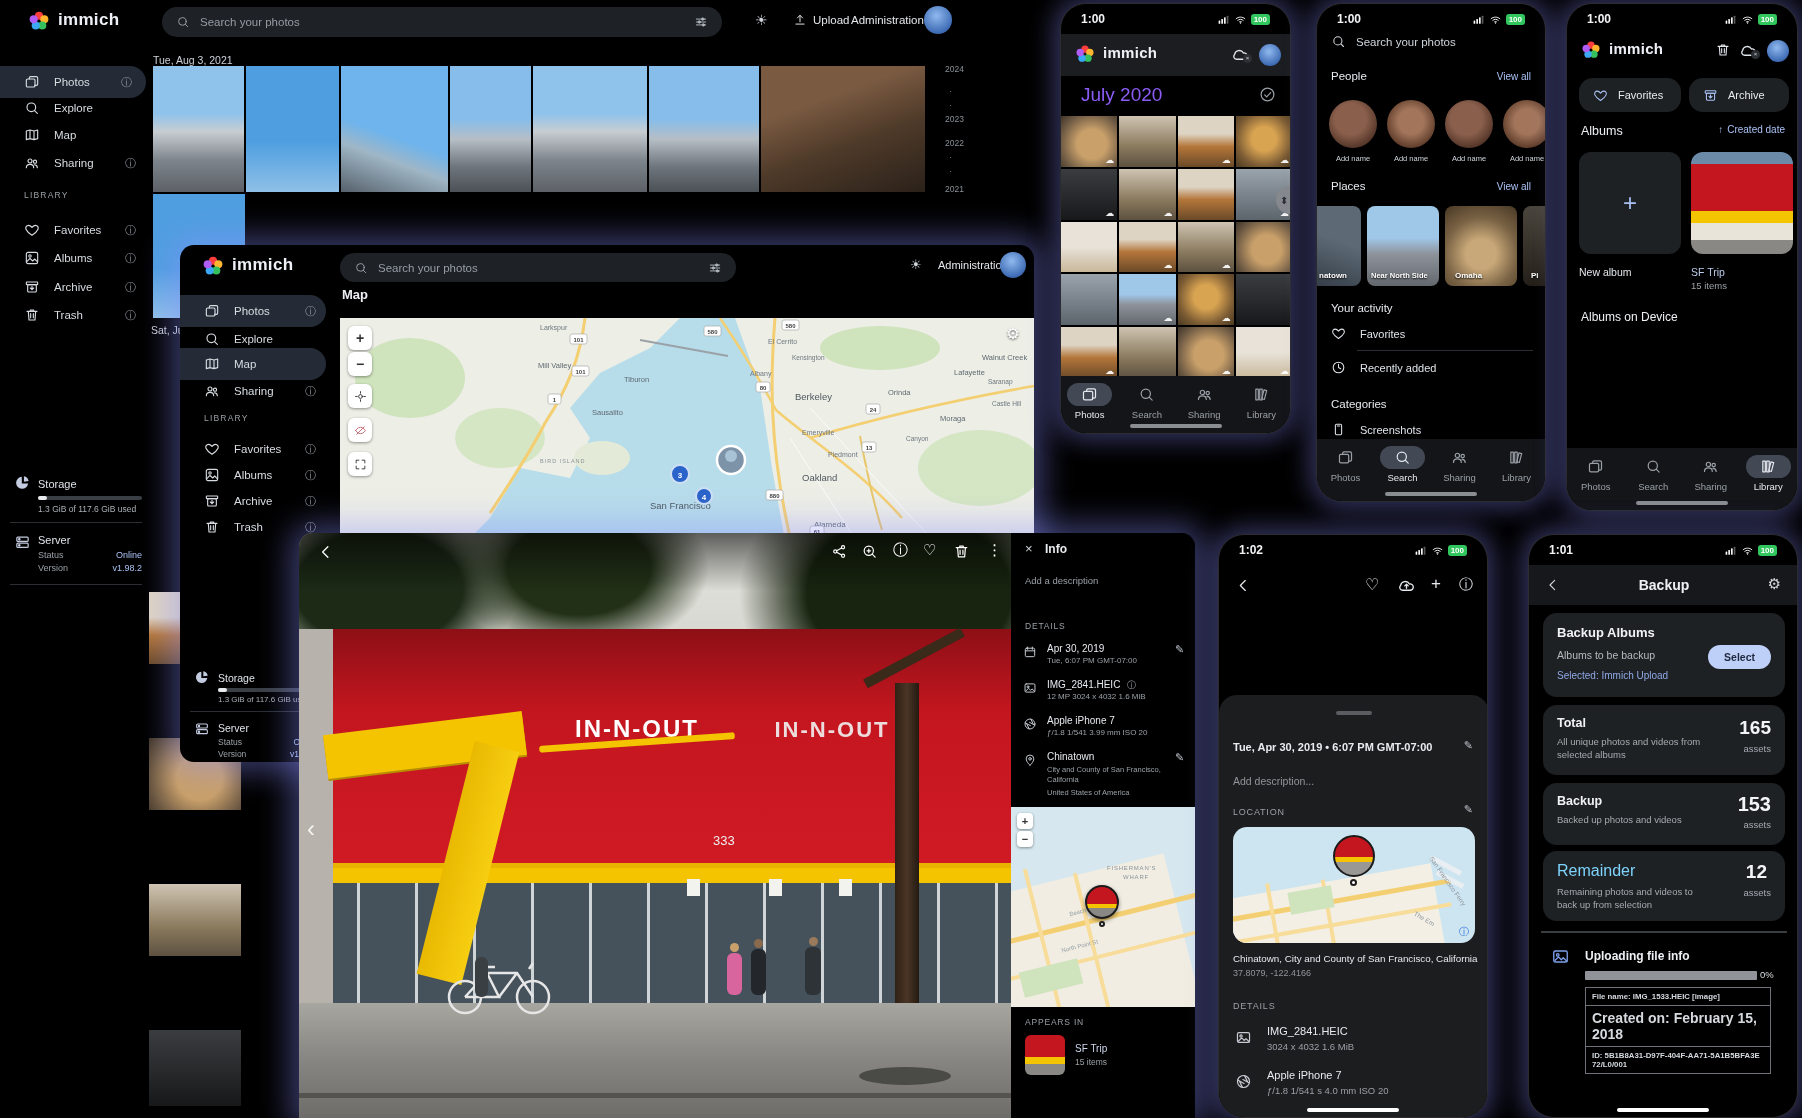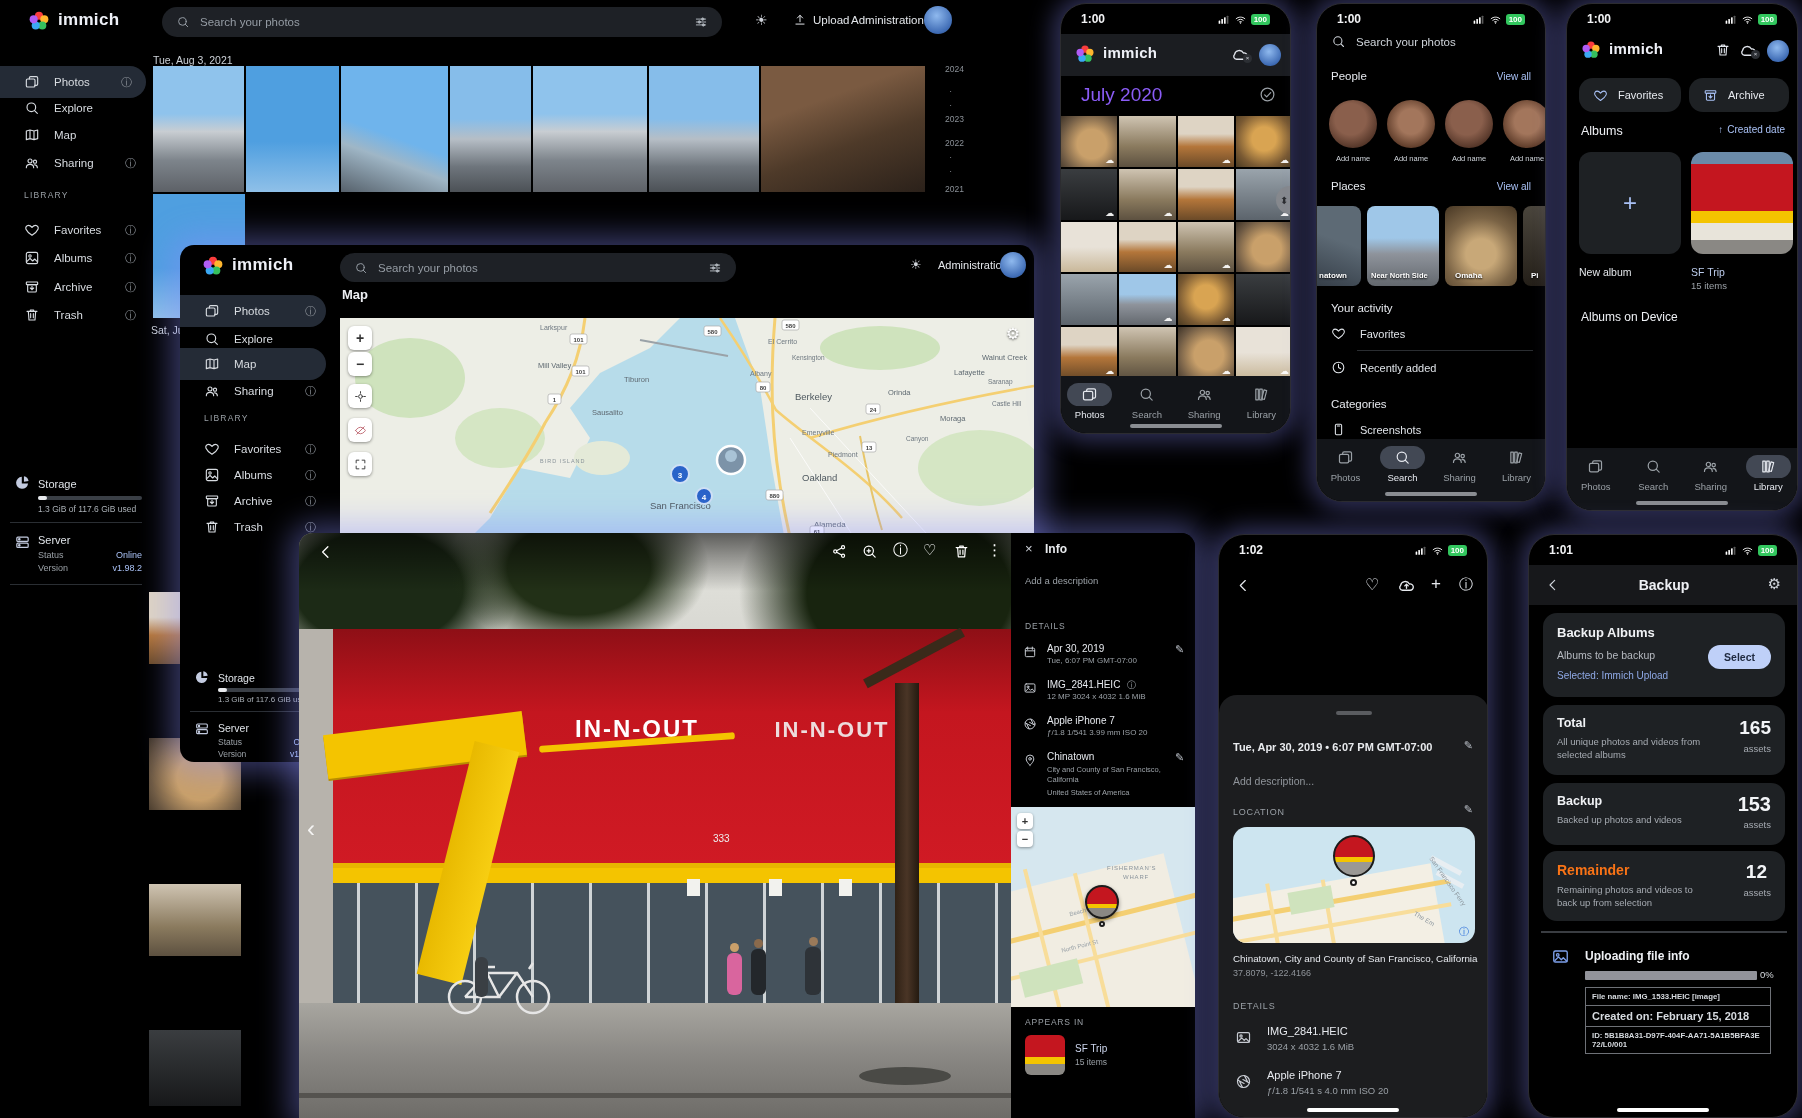--- a/index.html
+++ b/index.html
@@ -531,21 +531,21 @@
 
   <div class="abs" style="left:0;top:0;width:712px;height:585px;overflow:hidden;background:#0b0c0d">
     <div class="abs" style="left:0;top:0;width:712px;height:100px;background:linear-gradient(180deg,#e6e6e0,#d8d8d2)"></div>
     <div class="abs" style="left:-60px;top:-40px;width:280px;height:190px;background:radial-gradient(closest-side,#1c2a16 60%,rgba(28,42,22,0) 100%)"></div>
     <div class="abs" style="left:150px;top:-50px;width:260px;height:170px;background:radial-gradient(closest-side,#223017 55%,rgba(34,48,23,0) 100%)"></div>
     <div class="abs" style="left:440px;top:-70px;width:340px;height:260px;background:radial-gradient(closest-side,#18240f 60%,rgba(24,36,15,0) 100%)"></div>
     <div class="abs" style="left:0;top:96px;width:712px;height:238px;background:linear-gradient(180deg,#8e0f16,#c4161f 35%,#d01a24)"></div>
     <div class="abs" style="left:248px;top:182px;width:180px;text-align:center;font-size:24px;font-weight:bold;color:#fff;letter-spacing:2px">IN-N-OUT</div>
     <div class="abs" style="left:448px;top:184px;width:170px;text-align:center;font-size:22px;font-weight:bold;color:#f2f2f2;letter-spacing:2px;opacity:.9">IN-N-OUT</div>
     <div class="abs" style="left:240px;top:206px;width:196px;height:7px;background:#f4c400;transform:rotate(-4deg);border-radius:3px"></div>
-    <div class="abs" style="left:414px;top:300px;font-size:10px;color:#eee">333</div>
+    <div class="abs" style="left:414px;top:300px;font-size:13px;color:#eee">333</div>
     <div class="abs" style="left:0;top:330px;width:712px;height:5px;background:#e8b400"></div>
     <div class="abs" style="left:0;top:335px;width:712px;height:135px;background:repeating-linear-gradient(90deg,#cfd4d6 0 3px,#45525c 3px 58px)"></div>
     <div class="abs" style="left:34px;top:335px;width:678px;height:15px;background:#f4c400"></div>
     <div class="abs" style="left:0;top:96px;width:34px;height:374px;background:#b7b3ac"></div>
     <div class="abs" style="left:596px;top:150px;width:24px;height:320px;background:linear-gradient(90deg,#2f2115,#4a3526,#241a10)"></div>
     <div class="abs" style="left:560px;top:120px;width:110px;height:10px;background:#3a2a1a;transform:rotate(-28deg)"></div>
     <div class="abs" style="left:26px;top:190px;width:200px;height:44px;background:#f4c400;transform:rotate(-7deg);box-shadow:0 2px 0 #b98d00"></div>
     <div class="abs" style="left:146px;top:210px;width:46px;height:240px;background:linear-gradient(90deg,#e8b900,#f7ce12);transform:rotate(14deg)"></div>
     <div class="abs" style="left:0;top:470px;width:712px;height:115px;background:linear-gradient(180deg,#a8a6a0,#8a8884 45%,#6e6c68)"></div>
     <div class="abs" style="left:560px;top:534px;width:92px;height:18px;border-radius:50%;background:#4a4a46"></div>
@@ -1018,31 +1018,31 @@
     <div class="abs" style="right:14px;top:12px;font-size:19px;font-weight:bold;color:#f2f4f7">165</div>
     <div class="abs" style="right:14px;top:38px;font-size:9.5px;color:#a6abb2">assets</div>
   </div>
   <div class="card" style="left:14px;top:248px;width:242px;height:62px;padding:11px 14px">
     <div style="font-size:12.5px;font-weight:bold;color:#f0f2f5">Backup</div>
     <div style="font-size:9.5px;color:#a6abb2;margin-top:6px;width:158px">Backed up photos and videos</div>
     <div class="abs" style="right:14px;top:10px;font-size:20px;font-weight:bold;color:#f2f4f7">153</div>
     <div class="abs" style="right:14px;top:36px;font-size:9.5px;color:#a6abb2">assets</div>
   </div>
   <div class="card" style="left:14px;top:316px;width:242px;height:70px;padding:11px 14px">
-    <div style="font-size:14px;font-weight:bold;color:#f97316">Remainder</div>
+    <div style="font-size:16px;font-weight:normal;color:#7dd3fc">Remainder</div>
     <div style="font-size:9.5px;color:#a6abb2;margin-top:6px;width:158px;line-height:1.35">Remaining photos and videos to back up from selection</div>
     <div class="abs" style="right:18px;top:10px;font-size:19px;font-weight:bold;color:#f2f4f7">12</div>
     <div class="abs" style="right:14px;top:36px;font-size:9.5px;color:#a6abb2">assets</div>
   </div>
   <div class="abs" style="left:12px;top:396px;width:246px;height:2px;background:#3a3d42"></div>
   <svg class="ic abs" width="19" height="19" style="left:22px;top:412px;color:#7ea0ea">
       <use href="#i-image"></use>
     </svg>
   <span class="abs" style="left:56px;top:414px;font-size:12px;font-weight:bold;color:#eef0f4">Uploading file info</span>
   <div class="abs" style="left:56px;top:436px;width:172px;height:9px;background:#92939a;border-radius:1px"></div>
   <span class="abs" style="left:231px;top:434px;font-size:9.5px;color:#d6dadf">0%</span>
   <div class="abs" style="left:56px;top:452px;width:186px;border:1px solid #6e7177">
     <div style="font-size:7.8px;font-weight:bold;color:#d6dadf;padding:4px 6px;border-bottom:1px solid #6e7177">File name: IMG_1533.HEIC [image]</div>
-    <div style="font-size:11px;font-weight:bold;color:#d6dadf;padding:4px 6px;border-bottom:1px solid #6e7177">Created on: February 15, 2018</div>
+    <div style="font-size:14px;font-weight:bold;color:#d6dadf;padding:4px 6px;border-bottom:1px solid #6e7177">Created on: February 15, 2018</div>
     <div style="font-size:7.8px;font-weight:bold;color:#d6dadf;padding:4px 6px;word-break:break-all">ID: 5B1B8A31-D97F-404F-AA71-5A1B5BFA3E72/L0/001</div>
   </div>
   <div class="homebar" style="background:#fff"></div>
 </div>
 
 </body></html>

